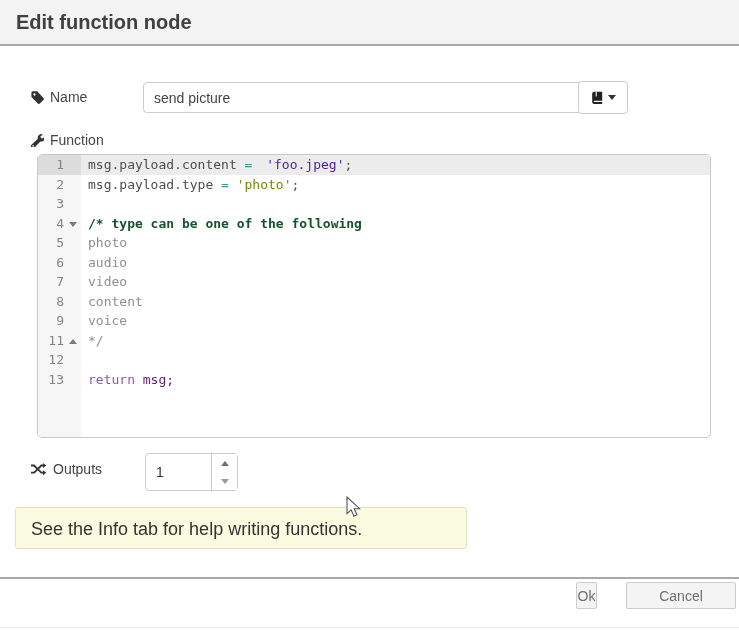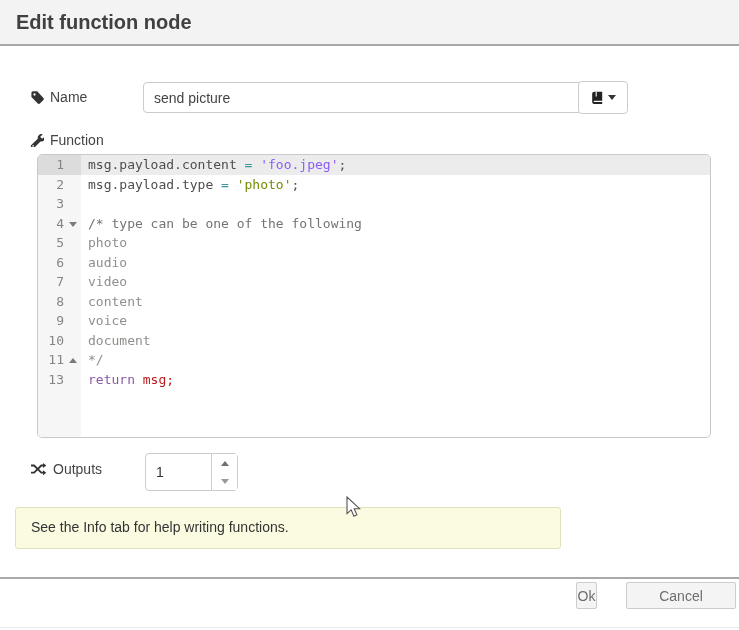--- a/index.html
+++ b/index.html
@@ -44,22 +44,22 @@
   .spinner { position:absolute; left:145px; top:453px; width:93px; height:38px; border:1px solid #ccc;
              border-radius:4px; background:#fff; display:flex; }
   .spinner-value { flex:1; border:none; outline:none; padding-left:10px; font-size:14px; color:#333;
                    font-family:"Liberation Sans", sans-serif; background:transparent; width:100%; }
   .spinner-btns { flex:0 0 26px; border-left:1px solid #ccc; display:flex; flex-direction:column; }
   .spin-btn { flex:1; display:flex; align-items:center; justify-content:center; cursor:pointer; background:#fff; border:none; }
   .tri-up { width:0; height:0; border-left:4px solid transparent; border-right:4px solid transparent; border-bottom:5px solid #6f6f6f; }
   .tri-down { width:0; height:0; border-left:4px solid transparent; border-right:4px solid transparent; border-top:5px solid #9a9a9a; }
 
   
-  .form-tip { position:absolute; left:15px; top:507px; width:546px; height:42px; background:#fbfbe2;
-              border:1px solid #e2e2c0; border-radius:3px; padding:11px 0 0 15px; font-size:14px; color:#333; }
+  .form-tip { position:absolute; left:15px; top:507px; width:452px; height:42px; background:#fbfbe2;
+              border:1px solid #e2e2c0; border-radius:3px; padding:11px 0 0 15px; font-size:18px; color:#333; }
 
   
   .footer-divider { position:absolute; left:0; top:577px; width:739px; height:2px; background:#a9a9a9; }
   .btn { position:absolute; top:582px; height:27px; background:#f4f4f4; border:1px solid #ccc; border-radius:2px;
          font-size:14px; color:#6e6e6e; font-family:"Liberation Sans", sans-serif; cursor:pointer; text-align:center; }
   .btn-ok { left:576px; width:21px; }
   .btn-cancel { left:626px; width:110px; }
   .bottom-edge { position:absolute; left:0; top:627px; width:739px; height:1px; background:#eaeaea; }
 
   .mouse-cursor { position:absolute; left:346px; top:496px; }
@@ -95,33 +95,33 @@
       <circle cx="3.1" cy="12.9" r="0.8" fill="#fff"></circle>
     </svg>
     <span>Function</span>
   </div>
 
   <div class="editor">
     <div class="gutter-bg"></div>
     <div class="code-rows">
         <div class="code-row active">
           <span class="gutter-cell"><span class="gutter-num">1</span></span>
-          <span class="code-text"><span style="color: rgb(77, 77, 76);">msg.payload.content </span><span style="color: rgb(62, 153, 159);">=</span><span style="color: rgb(77, 77, 76);"> </span><span style="color: #8b5cf6;">'foo.jpeg'</span><span style="color: rgb(77, 77, 76);">;</span></span>
+          <span class="code-text"><span style="color: rgb(77, 77, 76);">msg.payload.content </span><span style="color: rgb(62, 153, 159);">=</span><span style="color: rgb(77, 77, 76);"> </span><span style="color: #4c1d95; margin-left: 6px;">'foo.jpeg'</span><span style="color: rgb(77, 77, 76);">;</span></span>
         </div>
         <div class="code-row">
           <span class="gutter-cell"><span class="gutter-num">2</span></span>
           <span class="code-text"><span style="color: rgb(77, 77, 76);">msg.payload.type </span><span style="color: rgb(62, 153, 159);">=</span><span style="color: rgb(77, 77, 76);"> </span><span style="color: rgb(113, 140, 0);">'photo'</span><span style="color: rgb(77, 77, 76);">;</span></span>
         </div>
         <div class="code-row">
           <span class="gutter-cell"><span class="gutter-num">3</span></span>
           <span class="code-text"></span>
         </div>
         <div class="code-row">
           <span class="gutter-cell"><span class="gutter-num">4</span><span class="fold down"></span></span>
-          <span class="code-text"><span style="color: #737373;">/* type can be one of the following</span></span>
+          <span class="code-text"><span style="color: #14532d; font-weight: bold;">/* type can be one of the following</span></span>
         </div>
         <div class="code-row">
           <span class="gutter-cell"><span class="gutter-num">5</span></span>
           <span class="code-text"><span style="color: rgb(142, 144, 140);">photo</span></span>
         </div>
         <div class="code-row">
           <span class="gutter-cell"><span class="gutter-num">6</span></span>
           <span class="code-text"><span style="color: rgb(142, 144, 140);">audio</span></span>
         </div>
         <div class="code-row">
@@ -130,30 +130,30 @@
         </div>
         <div class="code-row">
           <span class="gutter-cell"><span class="gutter-num">8</span></span>
           <span class="code-text"><span style="color: rgb(142, 144, 140);">content</span></span>
         </div>
         <div class="code-row">
           <span class="gutter-cell"><span class="gutter-num">9</span></span>
           <span class="code-text"><span style="color: rgb(142, 144, 140);">voice</span></span>
         </div>
         <div class="code-row">
-          <span class="gutter-cell"><span class="gutter-num">10</span></span>
-          <span class="code-text"><span style="color: rgb(142, 144, 140);">document</span></span>
-        </div>
-        <div class="code-row">
           <span class="gutter-cell"><span class="gutter-num">11</span><span class="fold up"></span></span>
           <span class="code-text"><span style="color: rgb(142, 144, 140);">*/</span></span>
         </div>
         <div class="code-row">
+          <span class="gutter-cell"><span class="gutter-num">12</span></span>
+          <span class="code-text"></span>
+        </div>
+        <div class="code-row">
           <span class="gutter-cell"><span class="gutter-num">13</span></span>
-          <span class="code-text"><span style="color: rgb(137, 89, 168);">return</span><span style="color: #b91c1c;"> msg;</span></span>
+          <span class="code-text"><span style="color: rgb(137, 89, 168);">return</span><span style="color: #701a75;"> msg;</span></span>
         </div>
       </div>
   </div>
 
   <div class="field-label" style="left:30px; top:459px; height:20px;">
     <svg width="17" height="14" viewBox="0 0 17 14">
       <path d="M1 3.5 h3.1 l7.2 7.2 h2" fill="none" stroke="#333" stroke-width="1.8"></path>
       <path d="M1 10.7 h3.1 l7.2 -7.2 h2" fill="none" stroke="#333" stroke-width="1.8"></path>
       <path d="M13 1 l3.3 2.5 -3.3 2.5 z" fill="#333"></path>
       <path d="M13 8.2 l3.3 2.5 -3.3 2.5 z" fill="#333"></path>

